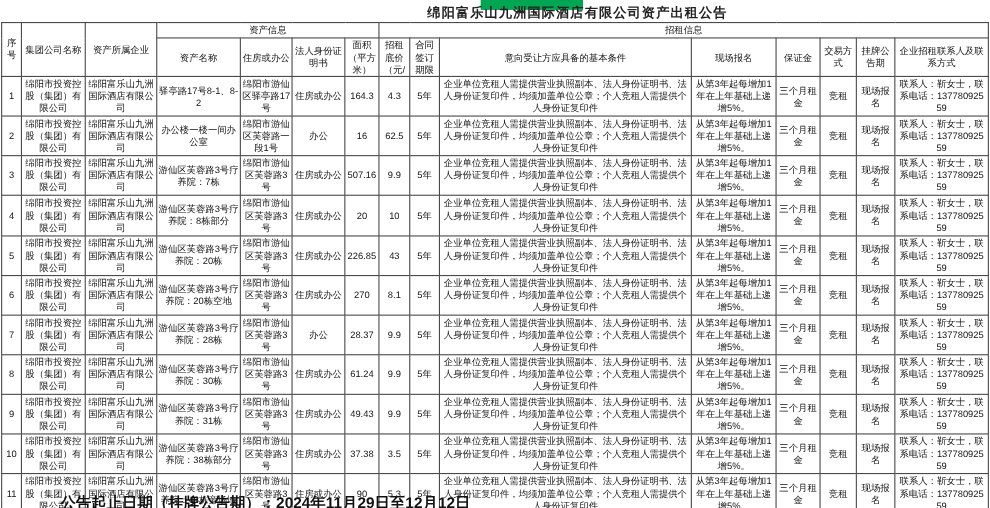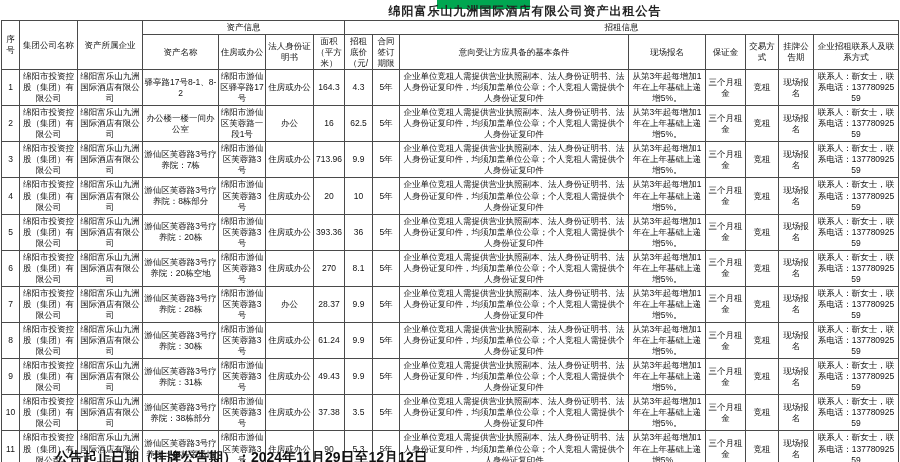--- a/index.html
+++ b/index.html
@@ -146,21 +146,21 @@
       <td>现场报名</td>
       <td class="left-wrap">联系人：靳女士，联系电话：13778092559</td>
     </tr>
       <tr class="data-row">
       <td>3</td>
       <td>绵阳市投资控股（集团）有限公司</td>
       <td>绵阳富乐山九洲国际酒店有限公司</td>
       <td>游仙区芙蓉路3号疗养院：7栋</td>
       <td>绵阳市游仙区芙蓉路3号</td>
       <td>住房或办公</td>
-      <td>713.96</td>
+      <td>507.16</td>
       <td>9.9</td>
       <td>5年</td>
       <td class="left-wrap">企业单位竞租人需提供营业执照副本、法人身份证明书、法人身份证复印件，均须加盖单位公章；个人竞租人需提供个人身份证复印件</td>
       <td class="left-wrap">从第3年起每增加1年在上年基础上递增5%。</td>
       <td class="left-wrap">三个月租金</td>
       <td>竞租</td>
       <td>现场报名</td>
       <td class="left-wrap">联系人：靳女士，联系电话：13778092559</td>
     </tr>
       <tr class="data-row">
@@ -180,22 +180,22 @@
       <td>现场报名</td>
       <td class="left-wrap">联系人：靳女士，联系电话：13778092559</td>
     </tr>
       <tr class="data-row">
       <td>5</td>
       <td>绵阳市投资控股（集团）有限公司</td>
       <td>绵阳富乐山九洲国际酒店有限公司</td>
       <td>游仙区芙蓉路3号疗养院：20栋</td>
       <td>绵阳市游仙区芙蓉路3号</td>
       <td>住房或办公</td>
-      <td>393.36</td>
-      <td>36</td>
+      <td>226.85</td>
+      <td>43</td>
       <td>5年</td>
       <td class="left-wrap">企业单位竞租人需提供营业执照副本、法人身份证明书、法人身份证复印件，均须加盖单位公章；个人竞租人需提供个人身份证复印件</td>
       <td class="left-wrap">从第3年起每增加1年在上年基础上递增5%。</td>
       <td class="left-wrap">三个月租金</td>
       <td>竞租</td>
       <td>现场报名</td>
       <td class="left-wrap">联系人：靳女士，联系电话：13778092559</td>
     </tr>
       <tr class="data-row">
       <td>6</td>

